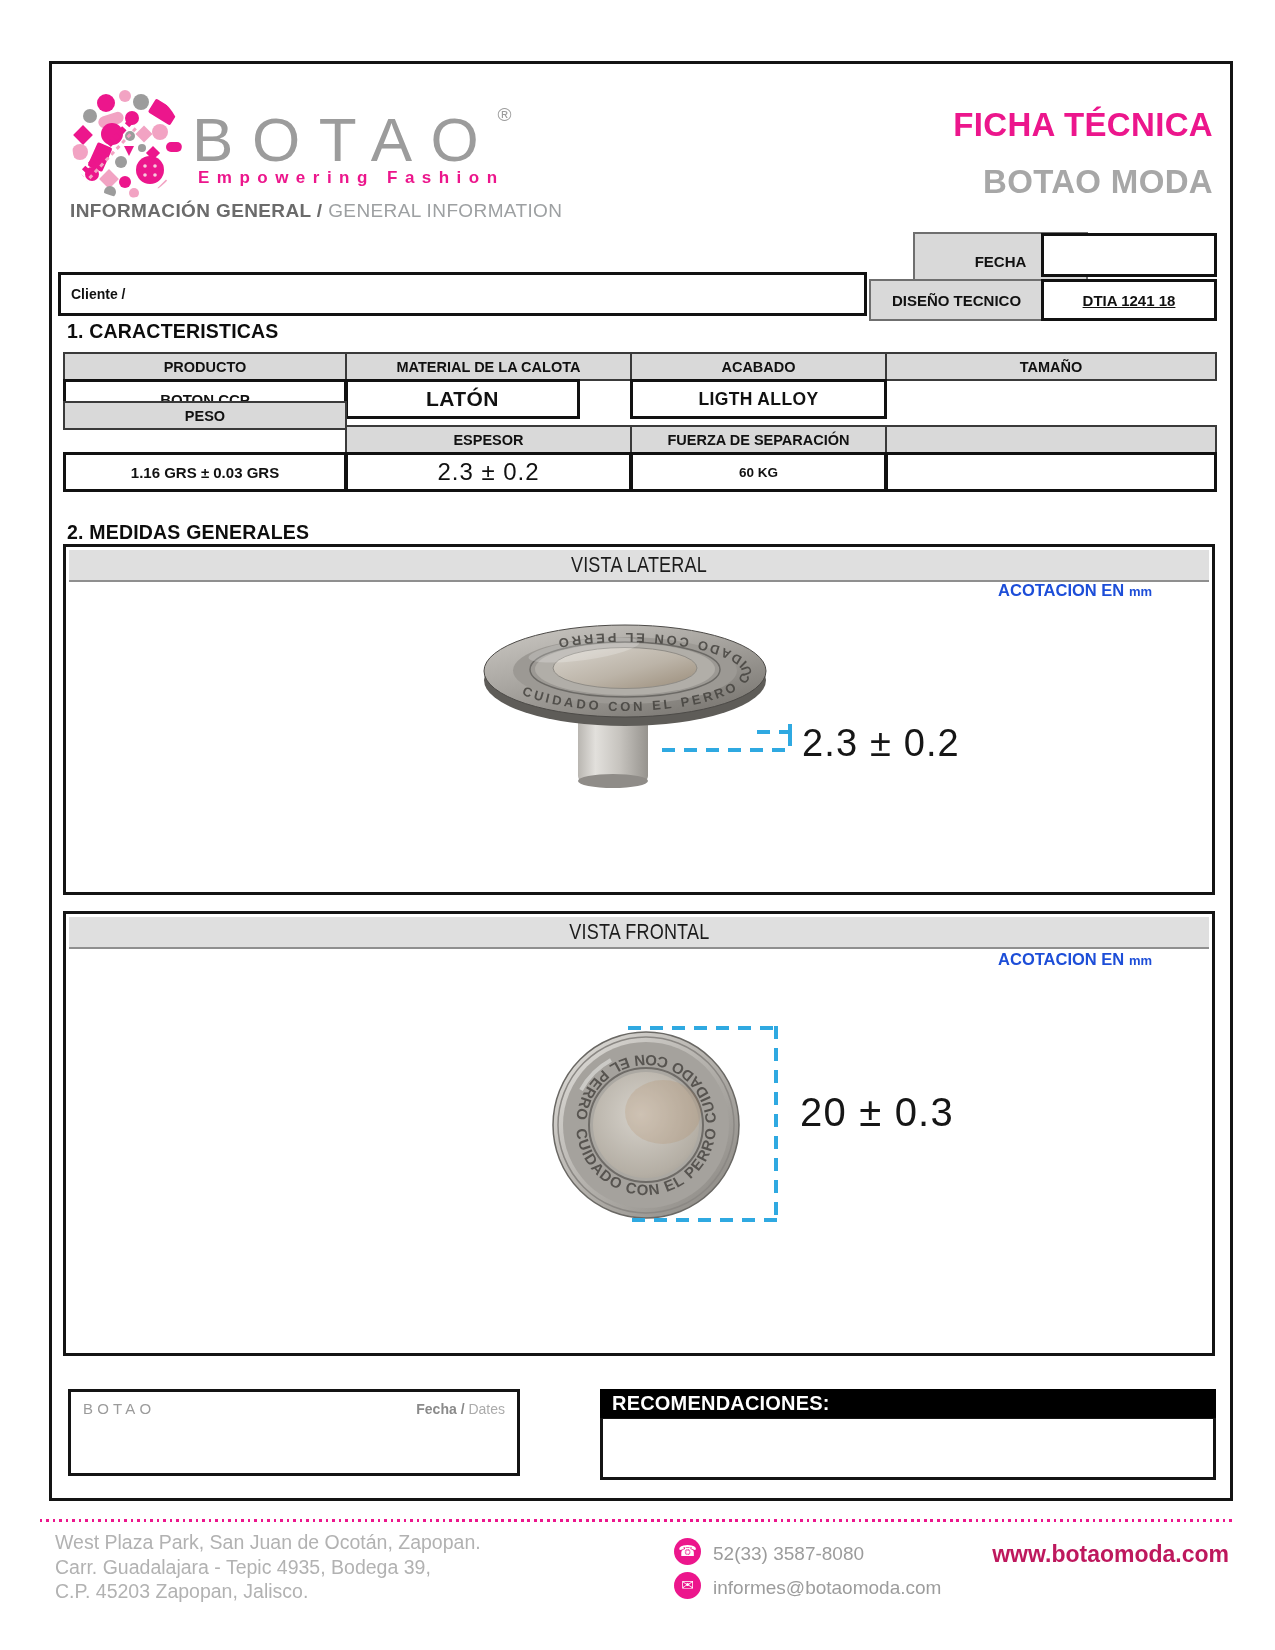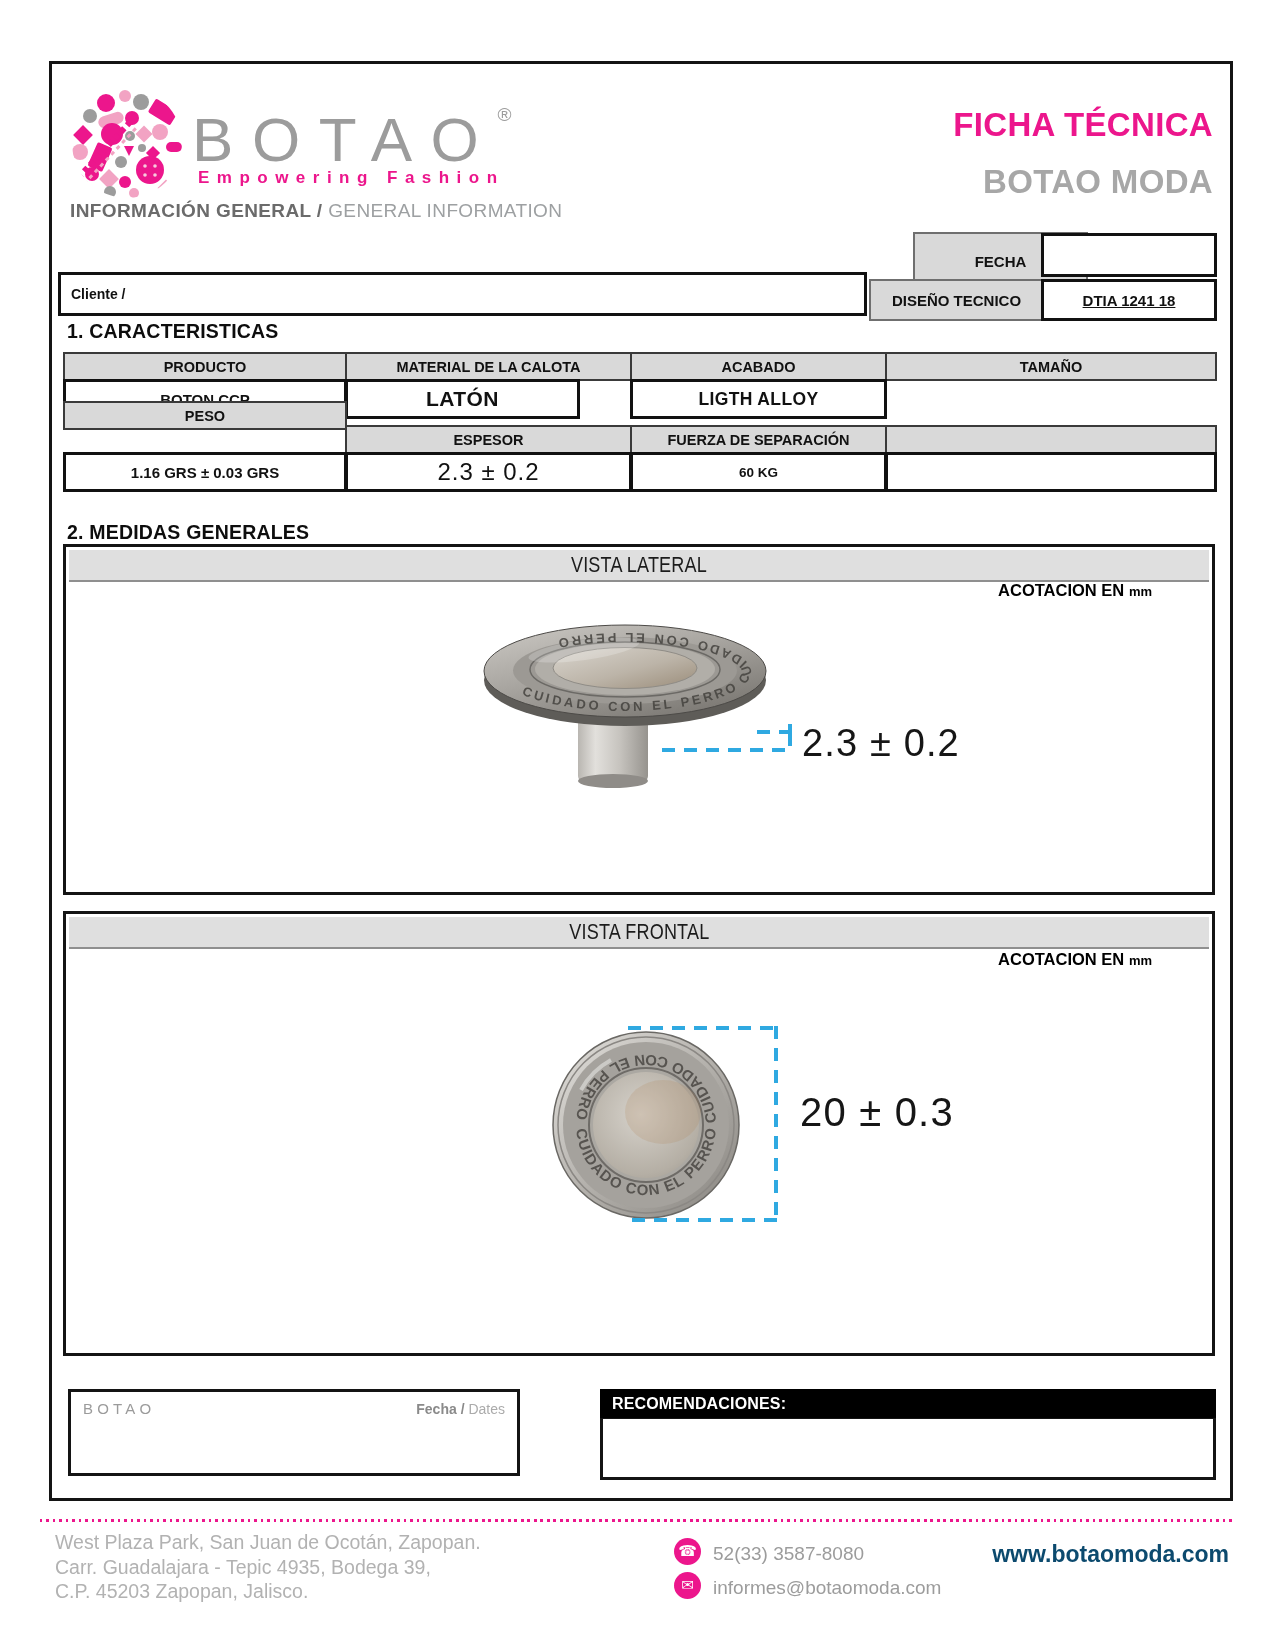--- a/index.html
+++ b/index.html
@@ -32,50 +32,50 @@
   .val-bold-l{font-weight:700;font-size:21px;letter-spacing:.02em;}
   .val-light{font-weight:400;font-size:24px;letter-spacing:.04em;}
   .val-bold-xs{font-weight:700;font-size:13.5px;}
   .sec-heading{position:absolute;font-size:19.5px;font-weight:800;color:#0d0d0d;letter-spacing:.01em;}
   
   .vista-box{position:absolute;left:63px;width:1152px;border:3px solid #141414;background:#fff;box-sizing:border-box;}
   .vista-bar{position:absolute;left:3px;right:3px;top:3px;height:30px;background:#DFDFDF;
              border-bottom:2px solid #8f8f8f;display:flex;align-items:center;justify-content:center;}
   .vista-bar span{display:inline-block;transform:scaleX(.82);font-size:22px;font-weight:500;
                   letter-spacing:.01em;color:#1c1c1c;white-space:nowrap;}
-  .acotacion{position:absolute;font-weight:800;font-size:16.5px;color:#000000;}
+  .acotacion{position:absolute;font-weight:800;font-size:16.5px;color:#1d4ed8;}
   .acotacion small{font-size:13px;font-weight:800;}
   .dim-text{position:absolute;font-size:38px;font-weight:400;color:#161616;letter-spacing:.03em;}
   
   .dash-h{position:absolute;height:4px;
           background:repeating-linear-gradient(90deg,#2FA9E1 0 13px,transparent 13px 22px);}
   .dash-v{position:absolute;width:4px;
           background:repeating-linear-gradient(180deg,#2FA9E1 0 13px,transparent 13px 22px);}
   .tick-v{position:absolute;width:4px;background:#2FA9E1;}
   
   .botao-box{position:absolute;left:68px;top:1389px;width:452px;height:87px;border:3px solid #141414;
              box-sizing:border-box;background:#fff;}
   .botao-box .lbl{position:absolute;left:12px;top:8px;font-size:15px;letter-spacing:.28em;color:#9B9B9B;font-weight:500;}
   .botao-box .fecha{position:absolute;right:12px;top:9px;font-size:14px;}
   .botao-box .fecha .b{font-weight:700;color:#8a8a8a;}
   .botao-box .fecha .l{font-weight:400;color:#ABABAB;}
   .recom-bar{position:absolute;left:600px;top:1389px;width:616px;height:29px;background:#000;
              box-sizing:border-box;display:flex;align-items:center;}
-  .recom-bar span{color:#fff;font-weight:700;font-size:16px;padding-left:12px;letter-spacing:.01em;}
+  .recom-bar span{color:#fff;font-weight:700;font-size:20px;padding-left:12px;letter-spacing:.01em;}
   .recom-box{position:absolute;left:600px;top:1416px;width:616px;height:64px;border:3px solid #141414;
              box-sizing:border-box;background:#fff;}
   
   .dotline{position:absolute;left:40px;top:1519px;width:1196px;height:3px;
            background:repeating-linear-gradient(90deg,#EC168C 0 2.5px,transparent 2.5px 6.5px);}
   .address{position:absolute;left:55px;top:1530px;font-size:19.5px;line-height:24.5px;color:#B2B2B2;}
   .contact-icon{position:absolute;width:27px;height:27px;border-radius:50%;background:#EC168C;
                 display:flex;align-items:center;justify-content:center;color:#fff;
                 font-family:"DejaVu Sans",sans-serif;font-size:15px;line-height:15px;}
   .contact-text{position:absolute;font-size:19px;color:#9C9C9C;}
-  .website{position:absolute;right:46px;top:1541px;font-size:23px;font-weight:700;color:#0c4a6e;}
+  .website{position:absolute;right:46px;top:1541px;font-size:23px;font-weight:700;color:#be185d;}
   svg{display:block;}
 </style>
 </head>
 <body>
 
 <div class="page">
   <div class="frame"></div>
 
   <svg class="abs" style="left:68px;top:86px;" width="118" height="114" viewBox="0 0 118 114">
     <defs>

